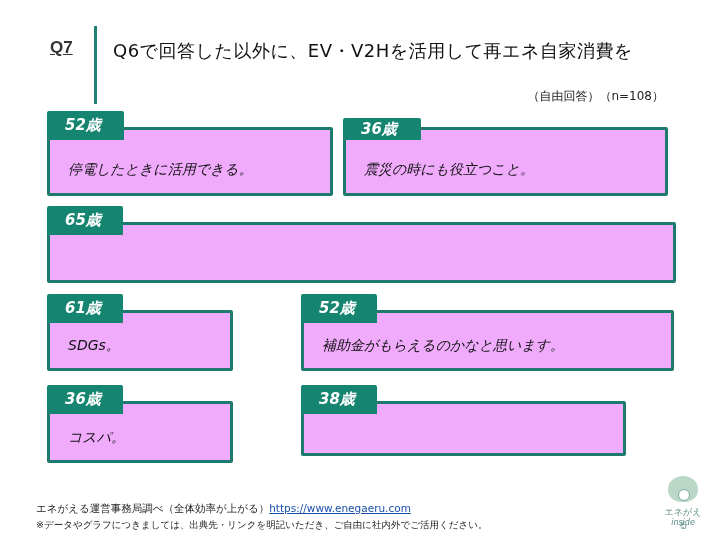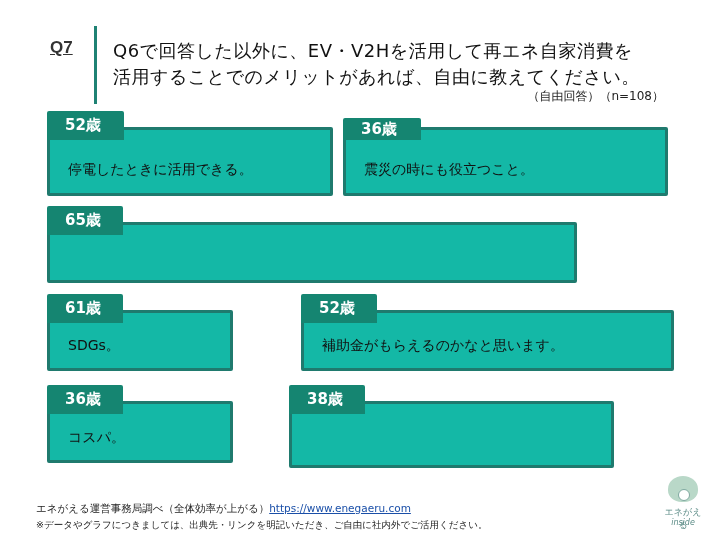--- a/index.html
+++ b/index.html
@@ -1,70 +1,69 @@
 <!DOCTYPE html>
 <html><head>
 <meta charset="utf-8">
 <style>
   html,body{margin:0;padding:0;background:#fff;}
   body{width:720px;height:540px;position:relative;overflow:hidden;font-family:"DejaVu Sans",sans-serif;color:#111;}
   .q-label{position:absolute;left:50px;top:38px;font-size:17px;font-weight:bold;color:#333;font-family:"Liberation Sans",sans-serif;text-decoration:underline;}
   .q-divider{position:absolute;left:94px;top:26px;width:3px;height:78px;background:#1f8274;}
   .q-text{position:absolute;left:113px;top:38px;font-size:18px;line-height:26px;color:#111;letter-spacing:0.5px;}
   .q-meta{position:absolute;right:56px;top:88px;font-size:12px;color:#222;}
-  .card{position:absolute;border:3px solid #1f7a6e;background:#14b8a6;box-sizing:border-box;border-radius:2px;}
+  .card{position:absolute;border:3px solid #1f7a6e;background:#f0abfc;box-sizing:border-box;border-radius:2px;font-style:italic;}
   .card .tab{position:absolute;left:-3px;top:-19px;height:29px;background:#158571;color:#fff;font-weight:bold;font-size:15px;line-height:28px;padding-left:18px;box-sizing:border-box;border-radius:2px 2px 0 0;font-family:"DejaVu Sans",sans-serif;}
   .card .body{position:absolute;left:18px;font-size:14px;color:#111;white-space:nowrap;}
   .footer-1{position:absolute;left:36px;top:502px;font-size:10.5px;color:#222;}
   .footer-1 a{color:#1a4fa8;text-decoration:underline;margin-left:0;}
   .footer-2{position:absolute;left:36px;top:519px;font-size:9.5px;color:#222;}
   .logo{position:absolute;left:660px;top:472px;width:46px;height:60px;}
   .logo .face{position:absolute;left:8px;top:4px;width:30px;height:26px;background:#b9d8c8;border-radius:50% 50% 45% 45%;}
   .logo .bulb{position:absolute;left:18px;top:17px;width:10px;height:10px;border:1px solid #7fa9a0;border-radius:50%;background:#fff;}
   .logo .txt1{position:absolute;left:0;top:34px;width:46px;text-align:center;font-size:9px;color:#5b8b86;}
   .logo .txt2{position:absolute;left:0;top:46px;width:46px;text-align:center;font-size:8px;color:#5b8b86;font-style:italic;}
 </style>
 </head>
 <body>
 
 <div class="q-label">Q7</div>
 <div class="q-divider"></div>
 <div class="q-text">
   <div>Q6で回答した以外に、EV・V2Hを活用して再エネ自家消費を</div>
-  <div>活用することでのメリットがあれば、自由に教えてください。</div>
 </div>
 <div class="q-meta">（自由回答）（n=108）</div>
 
 <div class="card" style="left:47px;top:127px;width:286px;height:69px;">
   <div class="tab" style="width:77px;">52歳</div>
   <div class="body" style="top:31px;">停電したときに活用できる。</div>
 </div>
 <div class="card" style="left:343px;top:127px;width:325px;height:69px;">
   <div class="tab" style="width:78px;top:-12px;height:22px;line-height:22px;">36歳</div>
   <div class="body" style="top:31px;">震災の時にも役立つこと。</div>
 </div>
 
-<div class="card" style="left:47px;top:222px;width:530px;height:61px;">
+<div class="card" style="left:47px;top:222px;width:629px;height:61px;">
   <div class="tab" style="width:76px;">65歳</div>
 </div>
 
 <div class="card" style="left:47px;top:310px;width:186px;height:61px;">
   <div class="tab" style="width:76px;">61歳</div>
   <div class="body" style="top:24px;">SDGs。</div>
 </div>
 <div class="card" style="left:301px;top:310px;width:373px;height:61px;">
   <div class="tab" style="width:76px;">52歳</div>
   <div class="body" style="top:24px;">補助金がもらえるのかなと思います。</div>
 </div>
 
 <div class="card" style="left:47px;top:401px;width:186px;height:62px;">
   <div class="tab" style="width:76px;">36歳</div>
   <div class="body" style="top:25px;">コスパ。</div>
 </div>
-<div class="card" style="left:289px;top:401px;width:325px;height:67px;">
+<div class="card" style="left:301px;top:401px;width:325px;height:55px;">
   <div class="tab" style="width:76px;">38歳</div>
 </div>
 
 <div class="footer-1">
   <span>エネがえる運営事務局調べ（全体効率が上がる）</span><a>https://www.enegaeru.com</a>
 </div>
 <div class="footer-2">※データやグラフにつきましては、出典先・リンクを明記いただき、ご自由に社内外でご活用ください。</div>
 
 <div class="logo">
   <div class="face"></div>

